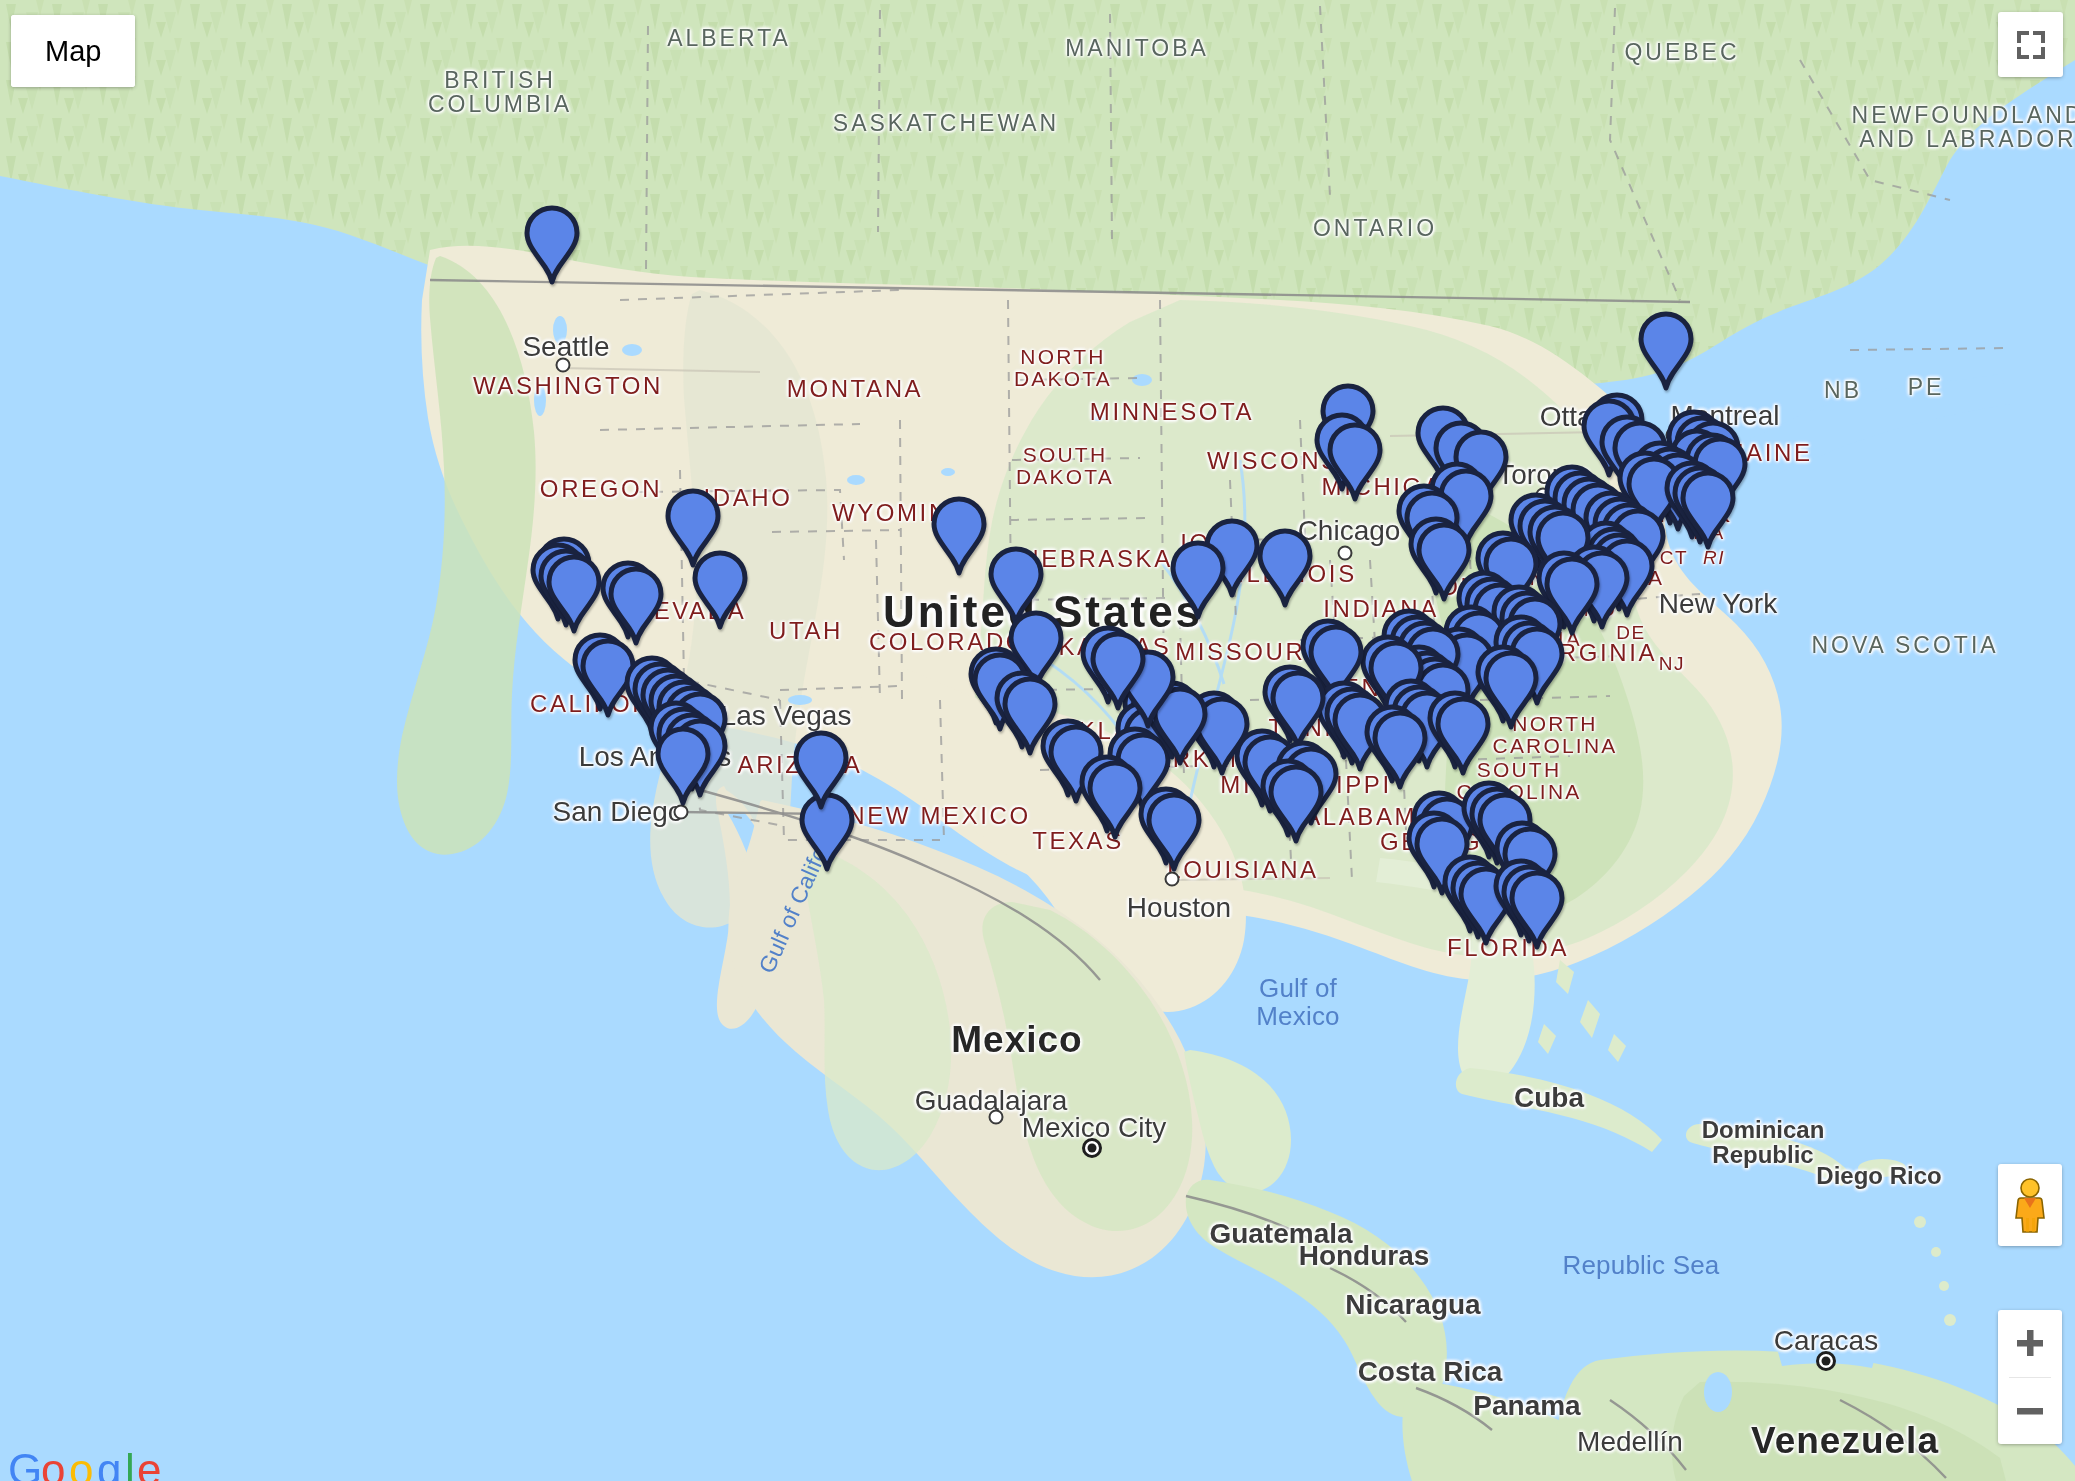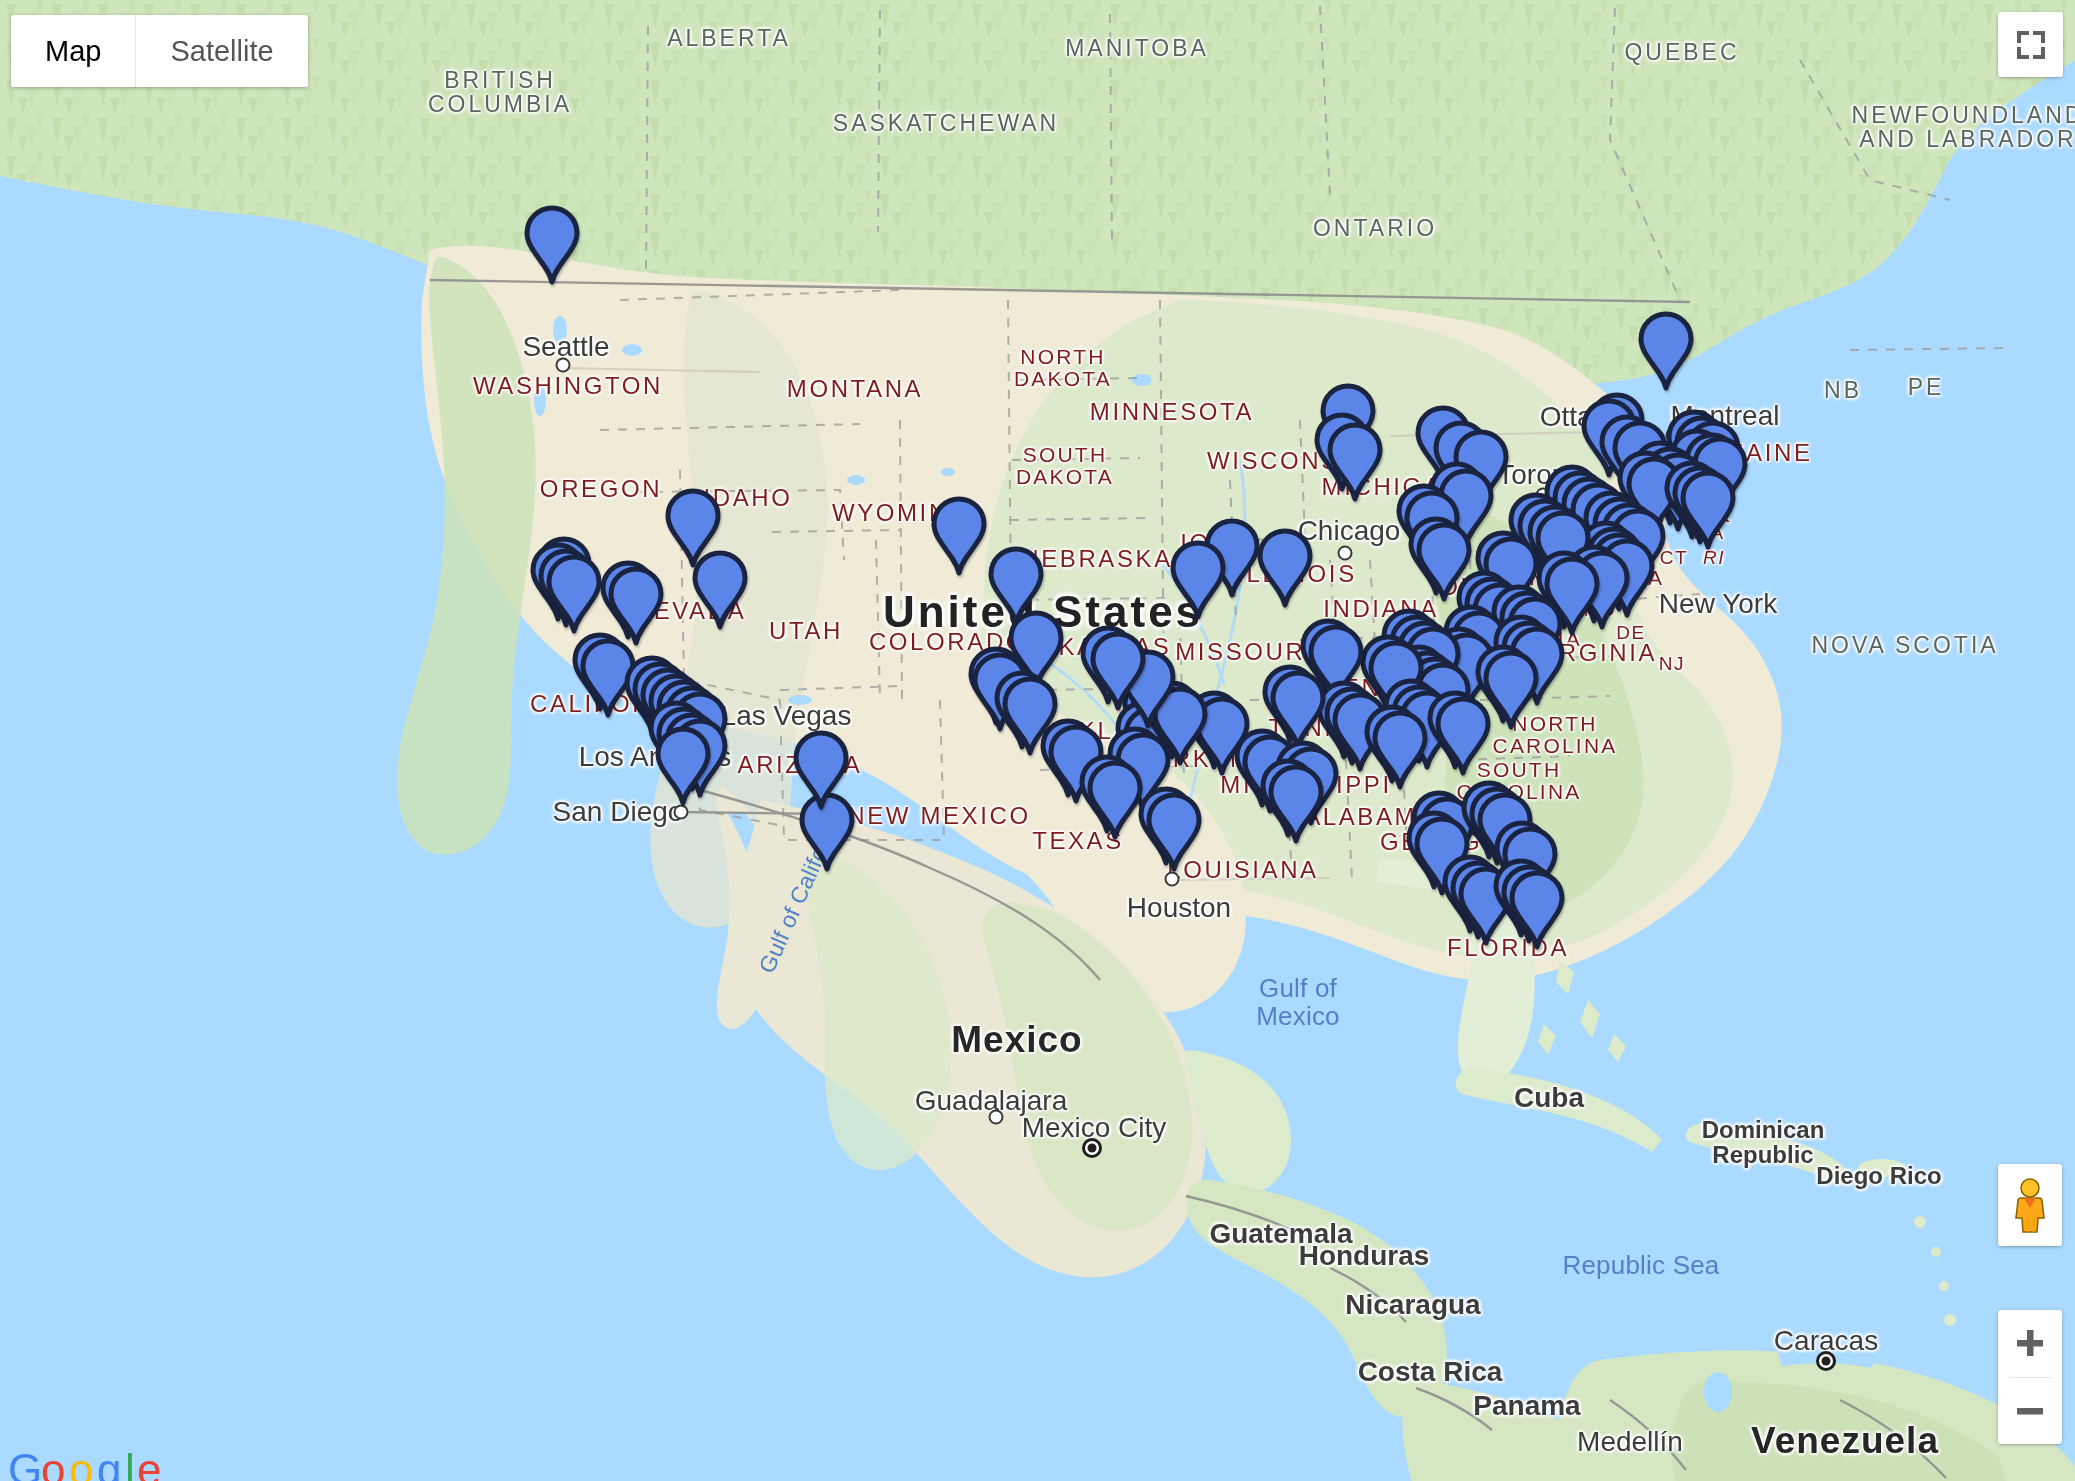--- a/index.html
+++ b/index.html
@@ -58,21 +58,21 @@
   #markers { position:absolute; inset:0; }
   .pin { position:absolute; width:58px; height:80px; transform:translate(-50%,-100%); }
   .pin svg { display:block; width:58px; height:80px;
              filter:drop-shadow(1px 2px 1px rgba(0,0,0,.28)); }
 
   
   .ctl { position:absolute; background:#fff; border-radius:3px;
          box-shadow:0 1px 4px -1px rgba(0,0,0,.45); }
 
   #maptype-ctl { left:11px; top:15px; display:flex; height:72px; border-radius:3px;
-                 overflow:hidden; }
+                 overflow:hidden;gap:17px; }
   .mt-btn { display:flex; align-items:center; justify-content:center;
             font-size:29px; color:#000; padding:0 34px; cursor:pointer;
             background:#fff; border:none; font-family:"Liberation Sans",sans-serif; }
   .mt-btn.inactive { color:#565656; border-left:1px solid #e6e6e6; }
 
   #fullscreen-ctl { right:12px; top:12px; width:65px; height:65px;
                     display:flex; align-items:center; justify-content:center; cursor:pointer; }
 
   #pegman-ctl { right:13px; top:1164px; width:64px; height:82px;
                 display:flex; align-items:center; justify-content:center; cursor:pointer; }
@@ -1315,21 +1315,20 @@
       </div>
       <div class="pin" style="left: 1118px; top: 711px;">
         <svg viewBox="0 0 58 80">
           <path d="M29 3 C15.2 3 4 14.2 4 28 C4 40 14 50 22 62 C26 68 28 73 29 77 C30 73 32 68 36 62 C44 50 54 40 54 28 C54 14.2 42.8 3 29 3 Z" fill="#5B85E8" stroke="#1A2340" stroke-width="5" stroke-linejoin="round"></path>
         </svg>
       </div>
     </div>
 
   <div id="maptype-ctl" class="ctl">
     <button class="mt-btn">Map</button>
-    <button class="mt-btn inactive">Satellite</button>
   </div>
 
   <div id="fullscreen-ctl" class="ctl">
     <svg width="34" height="34" viewBox="0 0 34 34">
       <g fill="#616161">
         <rect x="3" y="3" width="4" height="12"></rect>
           <rect x="3" y="3" width="12" height="4"></rect>
         <rect x="27" y="3" width="4" height="12"></rect>
           <rect x="19" y="3" width="12" height="4"></rect>
         <rect x="3" y="19" width="4" height="12"></rect>

